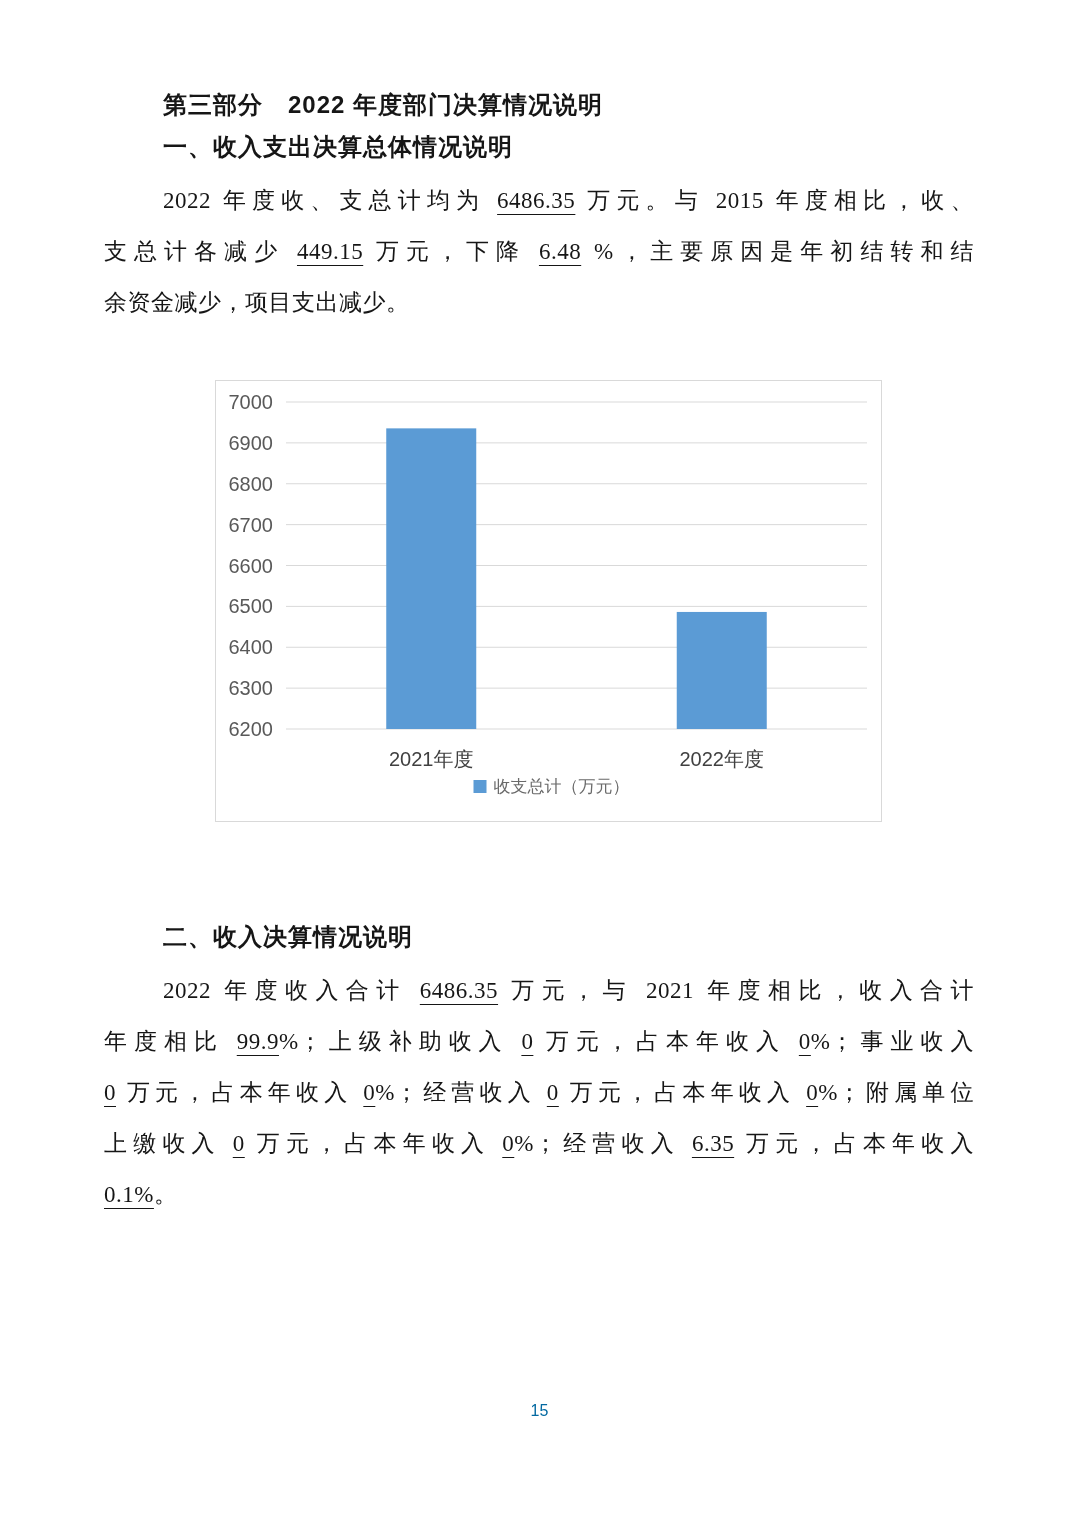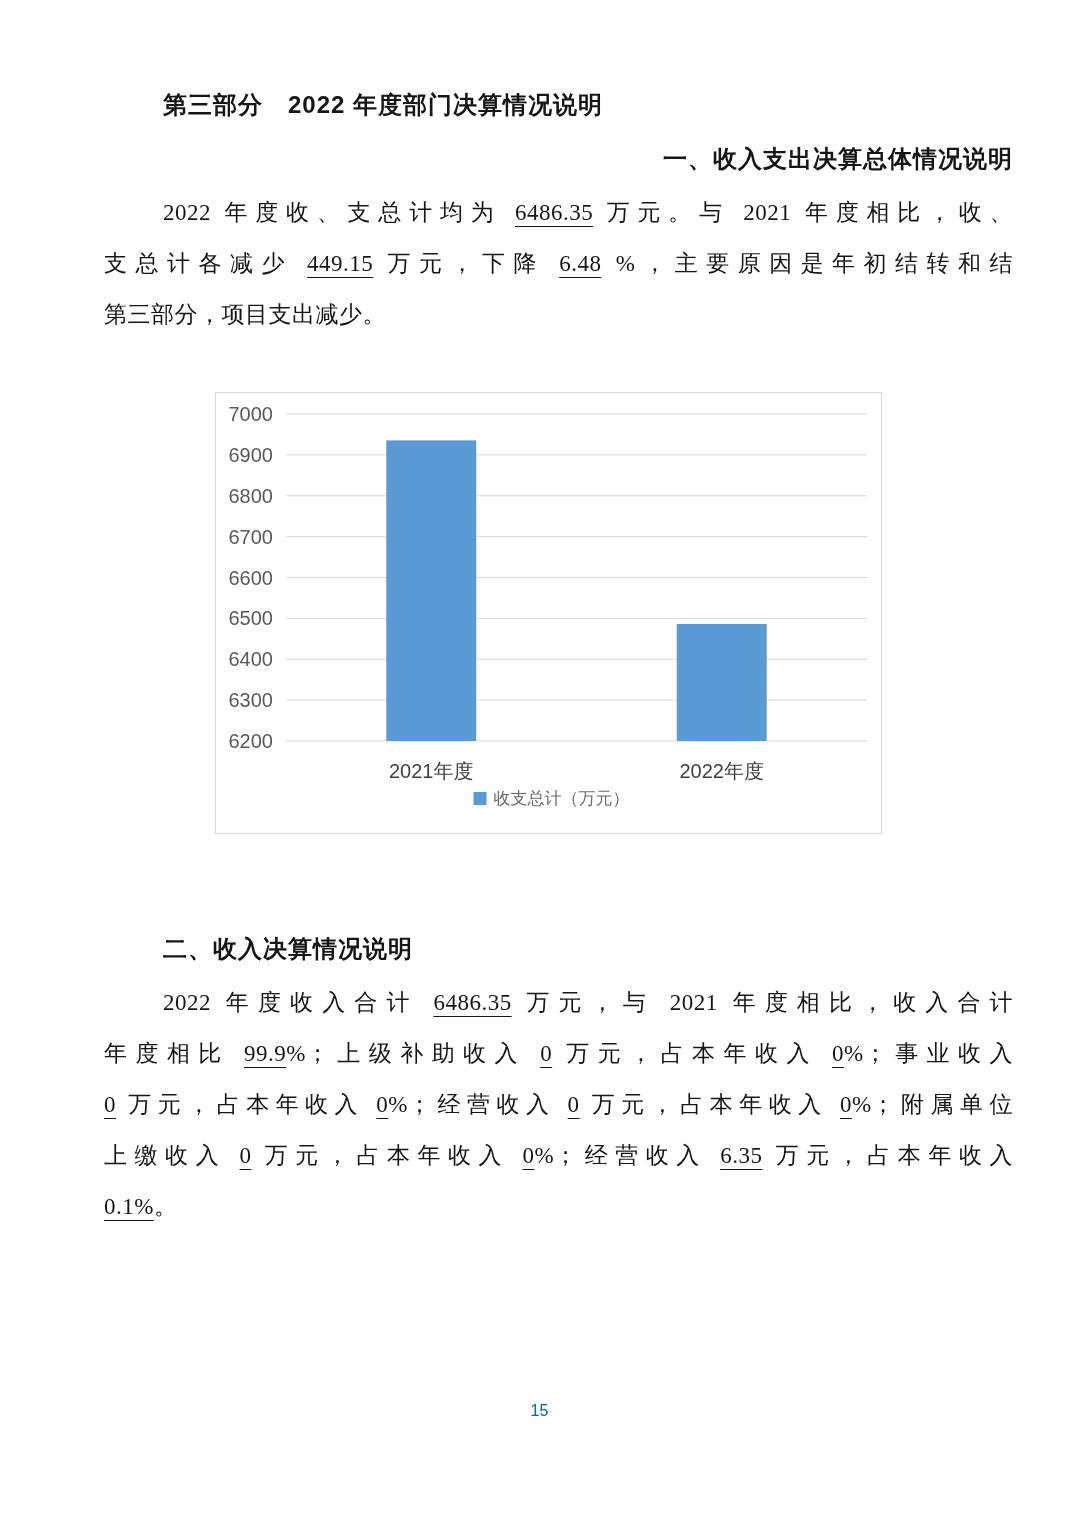--- a/index.html
+++ b/index.html
@@ -4,28 +4,28 @@
 <style>
   html,body{margin:0;padding:0;background:#ffffff;}
   .page{
     position:relative;
     width:1074px;height:1520px;
     background:#ffffff;
     overflow:hidden;
     font-family:"Liberation Serif","DejaVu Serif",serif;
     color:#161616;
   }
-  .content{padding:0 61px 0 104px;}
+  .content{padding:0 100px 0 104px;}
   .hd{
     font-family:"Liberation Sans","DejaVu Sans",sans-serif;
     font-weight:700;font-size:24px;line-height:30px;
     text-indent:59px;letter-spacing:1px;
   }
   .hd-part{padding-top:90px;}
-  .hd-s1{margin-top:24px;text-align:right;}
+  .hd-s1{margin-top:12px;}
   .hd-s2{margin-top:100px;}
   .para{margin-top:13px;}
   .bline{
     font-size:23px;line-height:51px;
     text-align:justify;text-align-last:justify;
     letter-spacing:0.5px;
   }
   .bline.last{text-align-last:left;}
   .bline.indent{text-indent:59px;}
   .u{text-decoration:underline;text-underline-offset:6px;text-decoration-thickness:1px;}
@@ -52,23 +52,23 @@
 <body>
 
 <div class="page">
   <div class="content">
 
     <div class="hd hd-part">第三部分　2022 年度部门决算情况说明</div>
 
     <div class="hd hd-s1">一、收入支出决算总体情况说明</div>
 
     <div class="para">
-      <div class="bline indent"><span>2022 年度收、支总计均为 </span><span class="u">6486.35</span><span> 万元。与 2021 年度相比，收、</span></div>
+      <div class="bline indent"><span>2022 年度收、支总计均为 </span><span class="u">6486.35</span><span> 万元。与 2015 年度相比，收、</span></div>
       <div class="bline"><span>支总计各减少 </span><span class="u">449.15</span><span> 万元，下降 </span><span class="u">6.48</span><span> %，主要原因是年初结转和结</span></div>
-      <div class="bline last"><span>第三部分，项目支出减少。</span></div>
+      <div class="bline last"><span>余资金减少，项目支出减少。</span></div>
     </div>
 
     <div class="figure">
       <div class="chart-box">
         <svg width="665" height="440" viewBox="0 0 665 440">
             <line x1="70" x2="651" y1="348" y2="348" stroke="#d9d9d9" stroke-width="1"></line>
             <text x="57" y="355" text-anchor="end" font-size="20" fill="#595959" font-family="Liberation Sans, DejaVu Sans, sans-serif">6200</text>
             <line x1="70" x2="651" y1="307.125" y2="307.125" stroke="#d9d9d9" stroke-width="1"></line>
             <text x="57" y="314.125" text-anchor="end" font-size="20" fill="#595959" font-family="Liberation Sans, DejaVu Sans, sans-serif">6300</text>
             <line x1="70" x2="651" y1="266.25" y2="266.25" stroke="#d9d9d9" stroke-width="1"></line>

